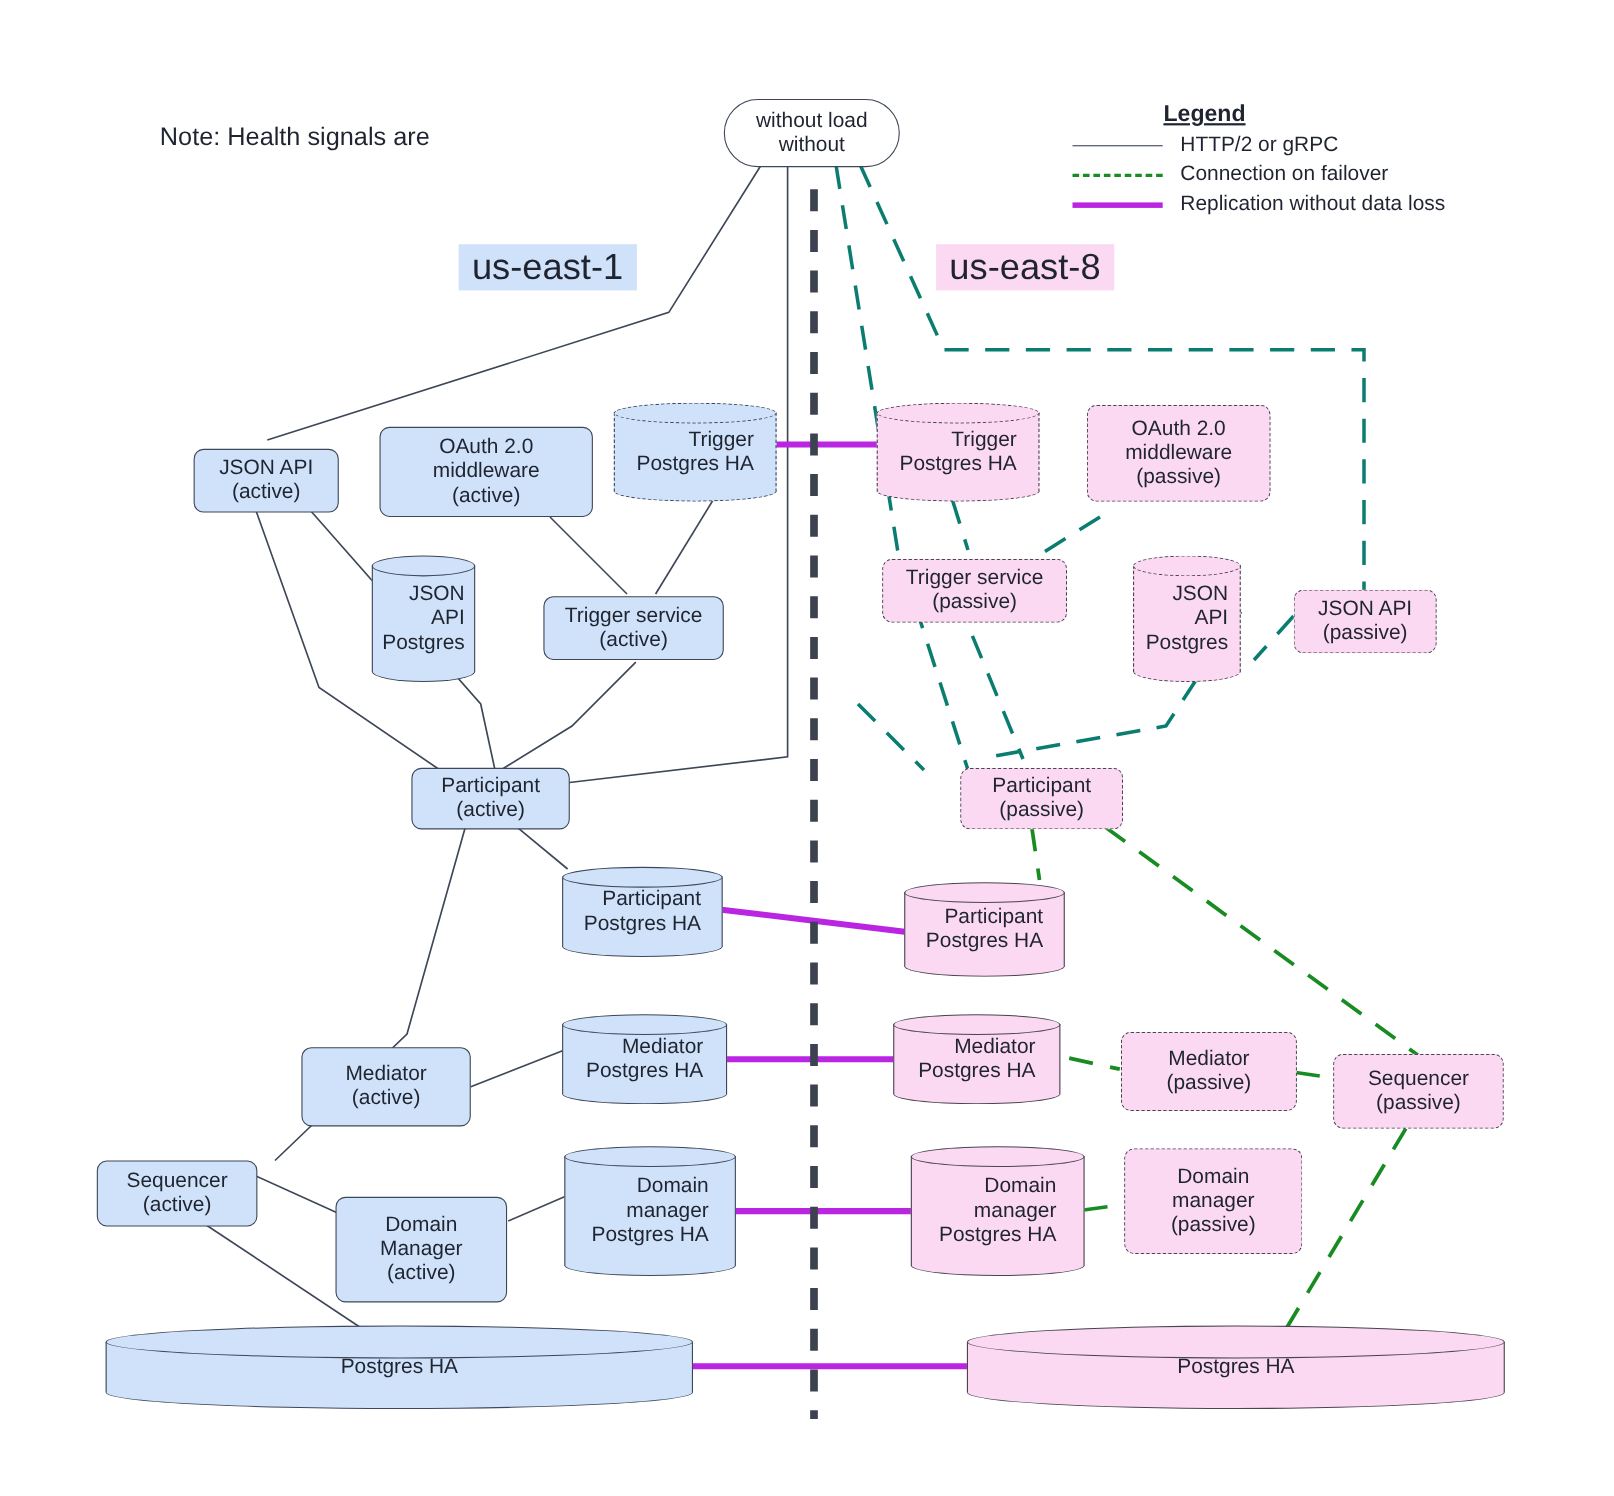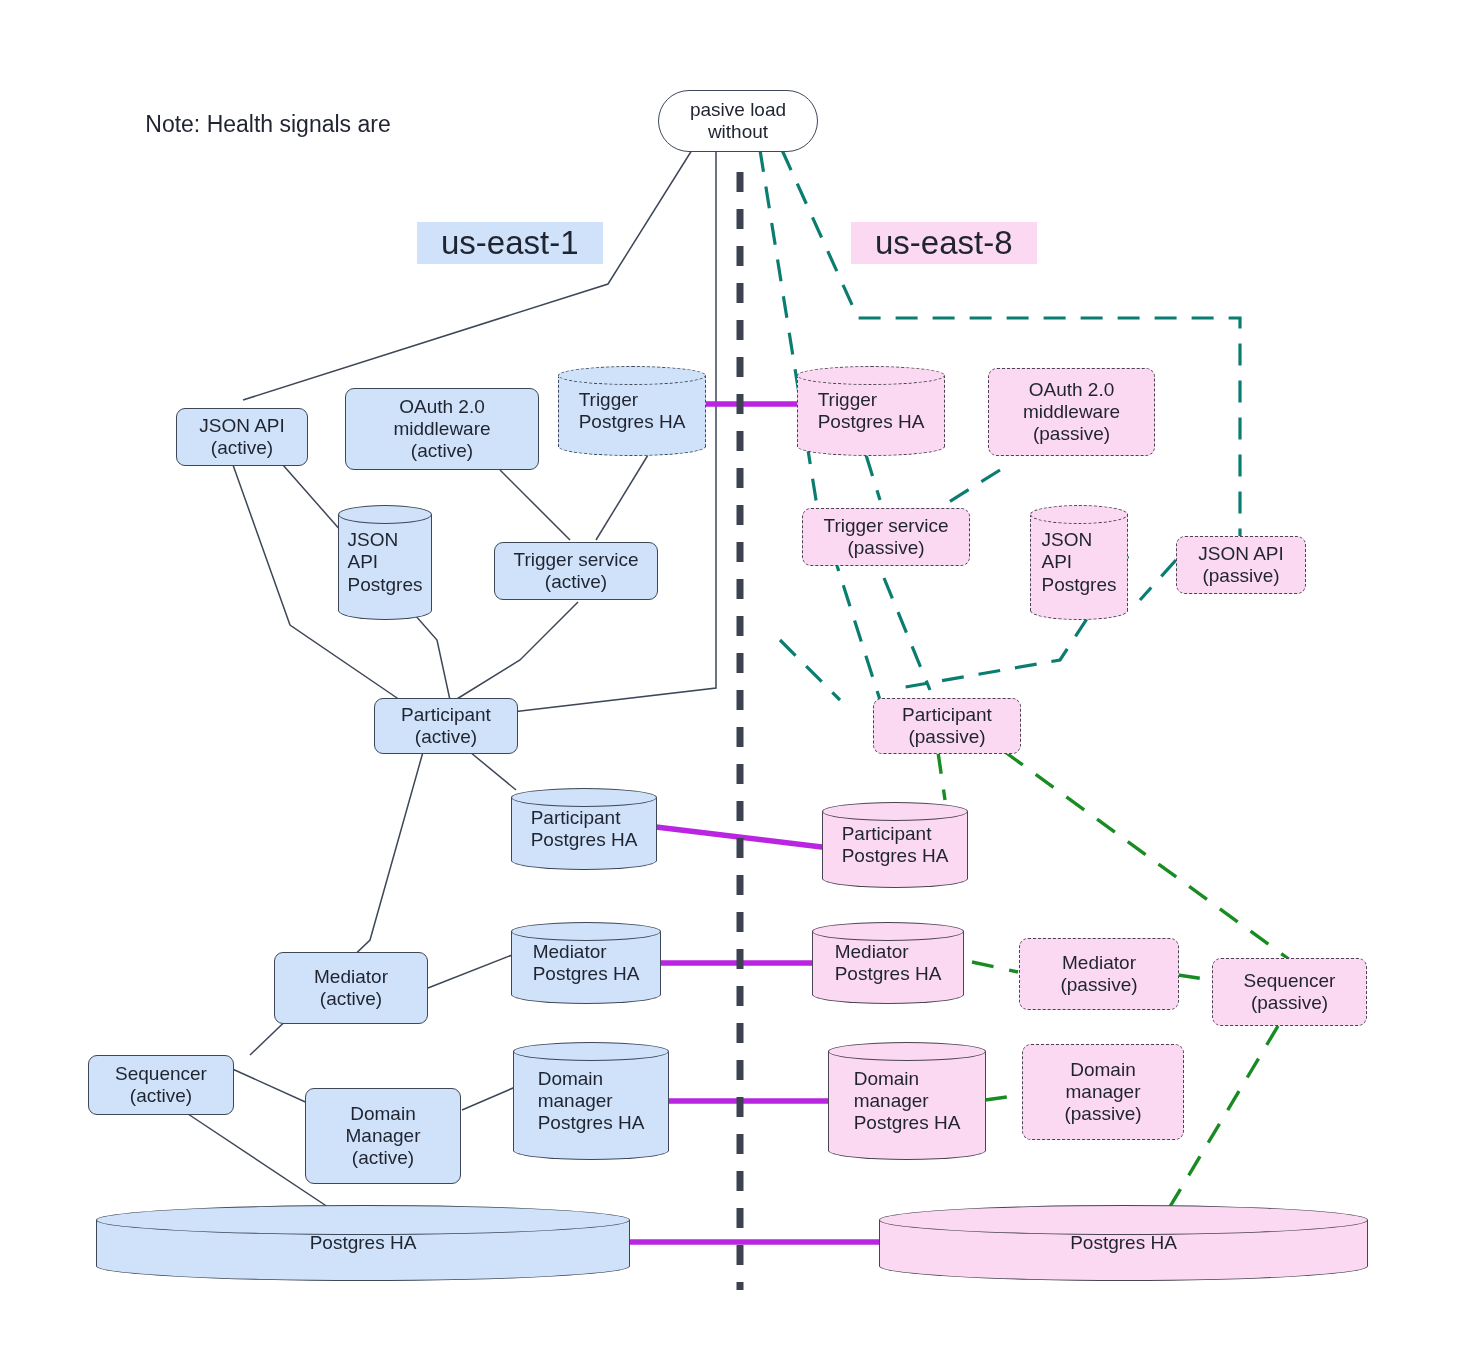--- a/index.html
+++ b/index.html
@@ -14,37 +14,37 @@
   .box{border-radius:9px;padding:4px 6px;}
   .blue{background:#cfe2fa;border:1.6px solid #3d4757;}
   .pink{background:#fbd9f2;border:1.6px solid #4a4450;}
   .dash{border-style:dashed;border-width:1.8px;}
   .cyl{position:absolute;box-sizing:border-box;}
   .cyl .body{position:absolute;left:0;right:0;top:9px;bottom:9px;border-left:1.6px solid #3d4757;border-right:1.6px solid #3d4757;}
   .cyl .lid,.cyl .base{position:absolute;left:0;right:0;height:19px;border:1.6px solid #3d4757;border-radius:50%;box-sizing:border-box;}
   .cyl .lid{top:0;}
   .cyl .base{bottom:0;border-top:none;}
   .cyl .label{position:absolute;left:0;right:0;top:0;bottom:0;display:flex;align-items:center;
-              justify-content:center;text-align:left;line-height:1.16;padding:0 4px;}
+              justify-content:center;text-align:right;line-height:1.16;padding:0 4px;}
   .cyl.bluec .body{background:#cfe2fa;}
   .cyl.bluec .lid{background:#cfe2fa;}
   .cyl.bluec .base{background:#cfe2fa;}
   .cyl.pinkc .body{background:#fbd9f2;border-color:#4a4450;}
   .cyl.pinkc .lid{background:#fbd9f2;border-color:#4a4450;}
   .cyl.pinkc .base{background:#fbd9f2;border-color:#4a4450;}
   .cyl.dashc .body{border-left-style:dashed;border-right-style:dashed;}
   .cyl.dashc .lid{border-style:dashed;}
   .cyl.dashc .base{border-style:dashed;border-top:none;}
 
   .pill{position:absolute;box-sizing:border-box;border:1.6px solid #3d4757;background:#fff;
         border-radius:40px;display:flex;align-items:center;justify-content:center;
         text-align:center;line-height:1.18;}
 
   .note{position:absolute;text-align:center;line-height:1.3;}
-  .region{position:absolute;padding:2px 24px;text-align:right;}
+  .region{position:absolute;padding:2px 12px;text-align:right;}
   .region.e1{background:#cfe2fa;}
   .region.e2{background:#fbd9f2;}
 
   .legend{position:absolute;}
   .legend .title{text-align:center;font-weight:bold;text-decoration:underline;}
   .legend .row{display:flex;align-items:center;margin-top:5px;}
   .legend .swatch{width:82px;height:0;margin-right:16px;flex:none;}
   .legend .s-http{border-top:1.4px solid #3d4757;}
   .legend .s-fail{border-top:3px dashed #188c22;}
   .legend .s-repl{border-top:5px solid #b925e0;}
@@ -102,27 +102,42 @@
 
     <g stroke="#3c4250" stroke-width="7" stroke-dasharray="20 17" fill="none">
       <path d="M 740 172 L 740 1290"></path>
     </g>
   </svg>
 
   <div class="note" style="left:118px;top:110px;width:300px;font-size:23px;">
     <div>Note: Health signals are</div>
   </div>
 
+  <div class="legend" style="left:975px;top:92px;width:380px;font-size:19px;">
+    <div class="title" style="font-size:21px;margin-left:20px;width:200px;">Legend</div>
+    <div class="row">
+      <span class="swatch s-http"></span>
+      <span class="lbl">HTTP/2 or gRPC</span>
+    </div>
+    <div class="row">
+      <span class="swatch s-fail"></span>
+      <span class="lbl">Connection on failover</span>
+    </div>
+    <div class="row">
+      <span class="swatch s-repl"></span>
+      <span class="lbl">Replication without data loss</span>
+    </div>
+  </div>
 
   <div class="region e1" style="left:417px;top:222px;font-size:33px;">us-east-1</div>
   <div class="region e2" style="left:851px;top:222px;font-size:33px;">us-east-8</div>
 
   <div class="pill" style="left:658px;top:90px;width:160px;height:62px;font-size:19px;">
     <div>
-      <div>pasive load</div>
+      <div>without load</div>
       <div>without</div>
     </div>
   </div>
 
   <div class="node box blue" style="left:176px;top:408px;width:132px;height:58px;font-size:19px;">
     <div>
       <div>JSON API</div>
       <div>(active)</div>
     </div>
   </div>

